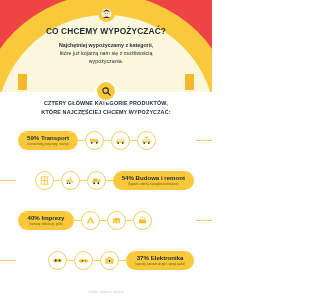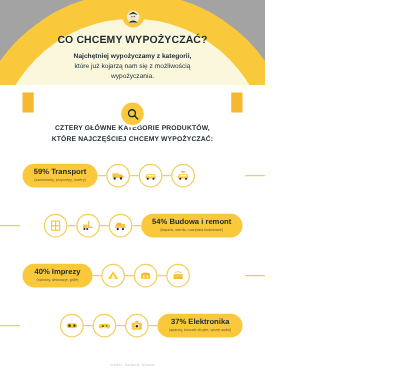--- a/index.html
+++ b/index.html
@@ -7,22 +7,22 @@
     width:212px;height:300px;
     background:#ffffff;
     font-family:"Liberation Sans", sans-serif;
     overflow:hidden;
     position:relative;
   }
   .poster{position:absolute;inset:0;background:#ffffff;}
 
   
   .hero{
-    position:absolute;left:0;top:0;width:212px;height:68px;
-    background:#a3a3a3;overflow:hidden;
+    position:absolute;left:0;top:0;width:212px;height:92px;
+    background:#ef4444;overflow:hidden;
   }
   .arc{
     position:absolute;border-radius:50%;
   }
   .arc-outer{
     width:260px;height:260px;left:-24px;top:-6px;
     background:#f9c93b;
   }
   .arc-mid{
     width:218px;height:218px;left:-3px;top:15px;

